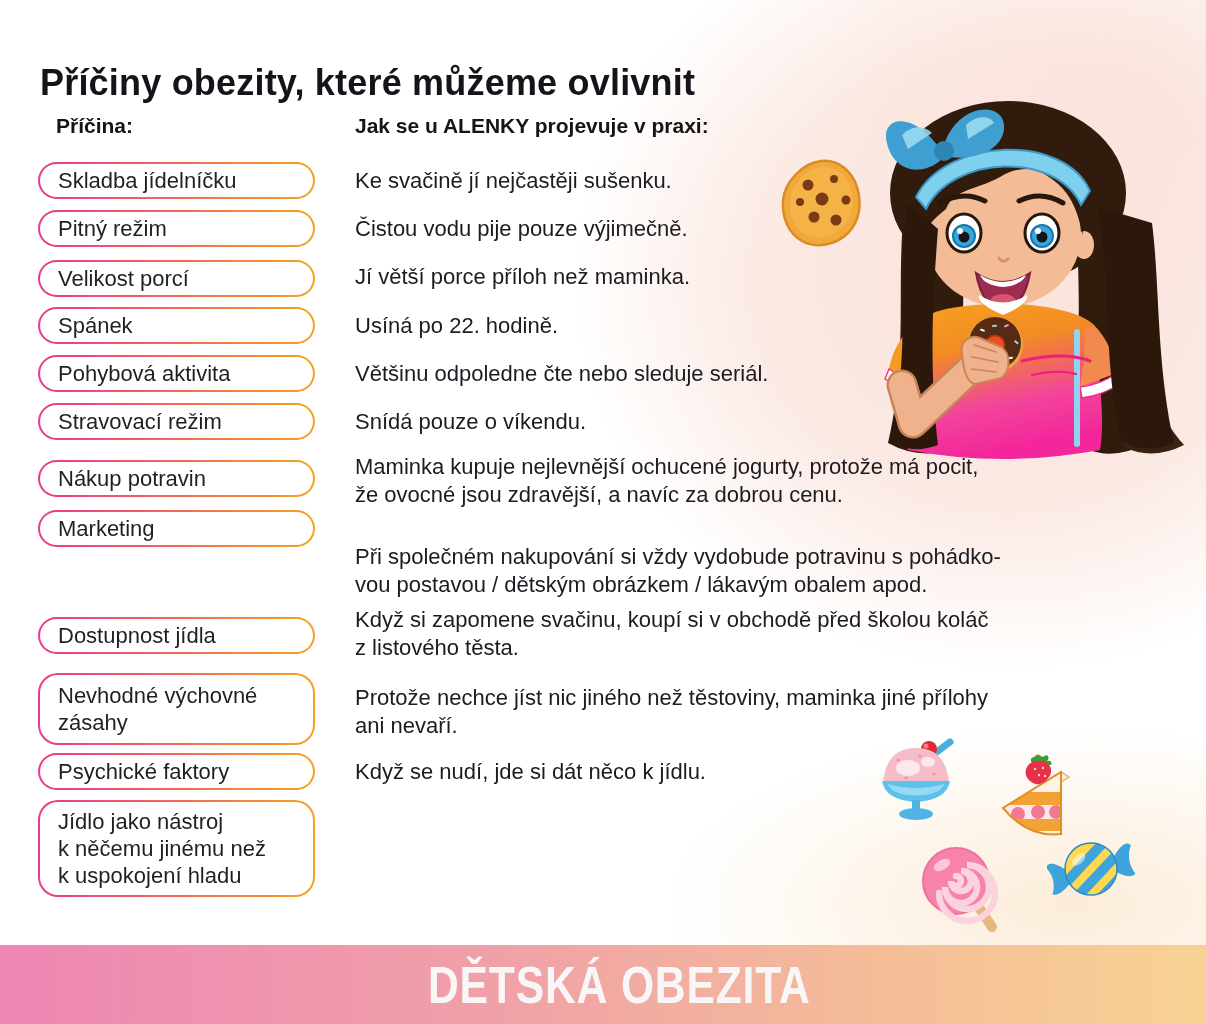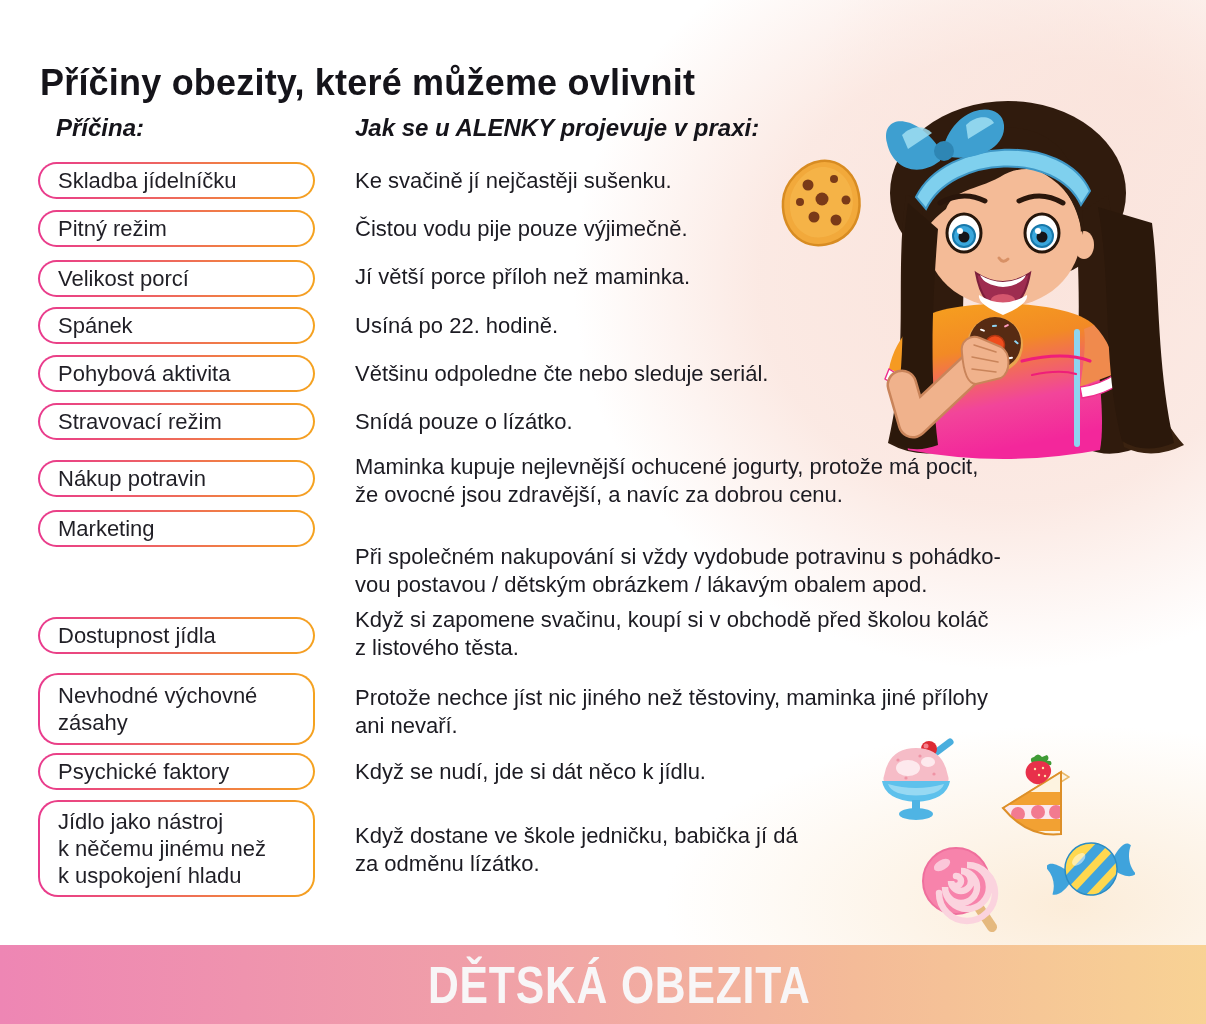--- a/index.html
+++ b/index.html
@@ -12,21 +12,21 @@
     background:
       radial-gradient(ellipse 560px 500px at 1010px 280px, rgba(250,226,218,.95) 0%, rgba(250,226,218,.75) 45%, rgba(250,226,218,0) 78%),
       radial-gradient(ellipse 430px 320px at 1140px 90px, rgba(250,228,220,.7) 0%, rgba(250,228,220,0) 75%),
       radial-gradient(ellipse 540px 240px at 1070px 905px, rgba(251,233,210,.85) 0%, rgba(251,233,210,0) 75%);
   }
   .layer{position:absolute;inset:0;z-index:1;}
   .title{
     position:absolute;left:40px;top:62px;
     font-size:36px;font-weight:bold;color:#15141a;letter-spacing:.2px;
   }
-  .col-header{position:absolute;top:114px;font-size:24px;font-weight:bold;color:#15141a;font-style:italic;}
+  .col-header{position:absolute;top:114px;font-size:21px;font-weight:bold;color:#15141a;}
   .col-header.cause{left:56px;}
   .col-header.practice{left:355px;}
   .pill{
     position:absolute;left:38px;width:277px;box-sizing:border-box;
     background:linear-gradient(90deg,#e93a8e 0%,#ef6f55 55%,#f5a31f 100%);
     border-radius:20px;padding:2px;
   }
   .pill-inner{
     width:100%;height:100%;box-sizing:border-box;background:#ffffff;
     border-radius:18px;display:flex;align-items:center;padding:0 18px;
@@ -121,32 +121,30 @@
 k něčemu jinému než
 k uspokojení hladu</span>
       </div>
     </div>
 
   <div class="practice-text" style="top:167px">Ke svačině jí nejčastěji sušenku.</div>
   <div class="practice-text" style="top:215px">Čistou vodu pije pouze výjimečně.</div>
   <div class="practice-text" style="top:263px">Jí větší porce příloh než maminka.</div>
   <div class="practice-text" style="top:312px">Usíná po 22. hodině.</div>
   <div class="practice-text" style="top:360px">Většinu odpoledne čte nebo sleduje seriál.</div>
-  <div class="practice-text" style="top:408px">Snídá pouze o lízátko.</div>
+  <div class="practice-text" style="top:408px">Snídá pouze o víkendu.</div>
   <div class="practice-text" style="top:453px">Maminka kupuje nejlevnější ochucené jogurty, protože má pocit,
 že ovocné jsou zdravější, a navíc za dobrou cenu.</div>
   <div class="practice-text" style="top:543px">Při společném nakupování si vždy vydobude potravinu s pohádko-
 vou postavou / dětským obrázkem / lákavým obalem apod.</div>
   <div class="practice-text" style="top:606px">Když si zapomene svačinu, koupí si v obchodě před školou koláč
 z listového těsta.</div>
   <div class="practice-text" style="top:684px">Protože nechce jíst nic jiného než těstoviny, maminka jiné přílohy
 ani nevaří.</div>
   <div class="practice-text" style="top:758px">Když se nudí, jde si dát něco k jídlu.</div>
-  <div class="practice-text" style="top:822px;width:520px">Když dostane ve škole jedničku, babička jí dá
-za odměnu lízátko.</div>
 
   <svg class="art" style="left:778px;top:157px" width="86" height="96" viewBox="0 0 86 96">
     <path d="M43,4 C60,2 74,14 79,30 C84,46 82,64 70,76 C58,88 38,92 24,84 C10,76 4,60 5,44 C6,26 24,6 43,4 Z" fill="#f2a93b" stroke="#d88c22" stroke-width="2.5"></path>
     <path d="M43,10 C57,9 69,19 73,32 C77,45 75,60 65,70 C55,80 38,84 27,77 C15,70 11,57 12,44 C13,29 28,11 43,10 Z" fill="#f6b84e" opacity=".65"></path>
     <circle cx="30" cy="28" r="5.5" fill="#7a3a18"></circle>
     <circle cx="56" cy="22" r="4" fill="#7a3a18"></circle>
     <circle cx="68" cy="43" r="4.5" fill="#7a3a18"></circle>
     <circle cx="58" cy="63" r="5.5" fill="#7a3a18"></circle>
     <circle cx="36" cy="60" r="5.5" fill="#7a3a18"></circle>
     <circle cx="22" cy="45" r="4" fill="#7a3a18"></circle>

